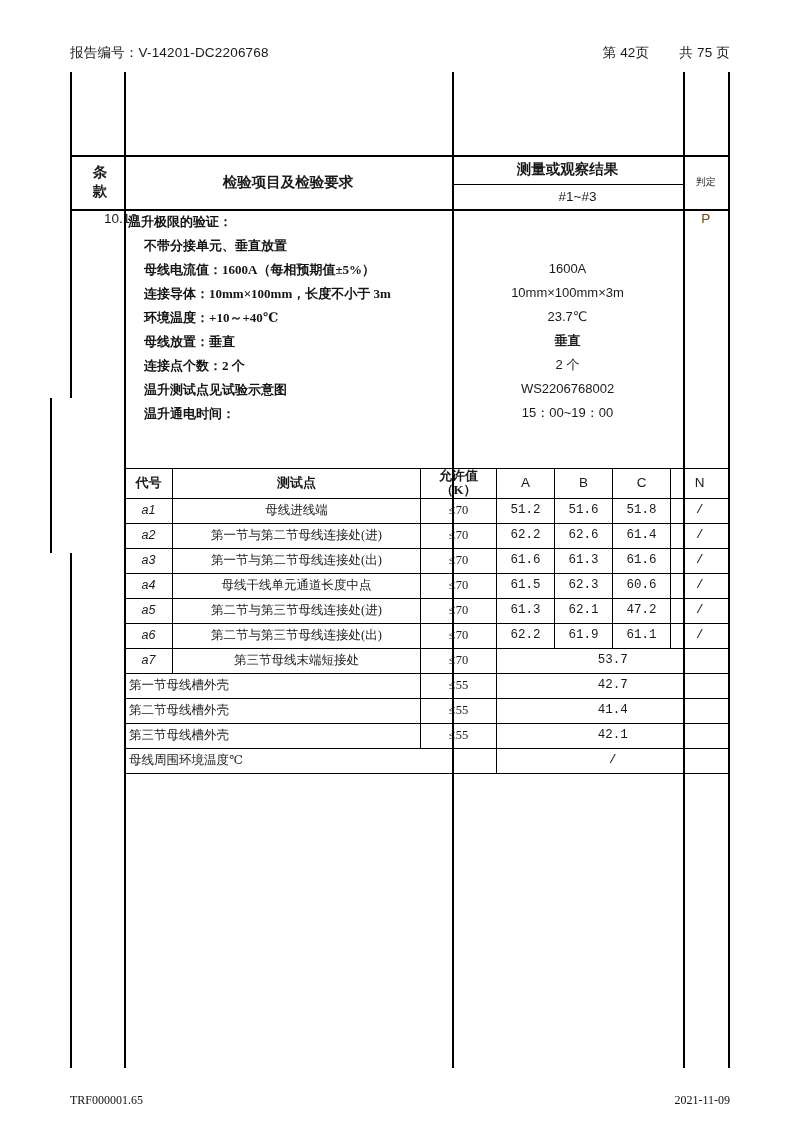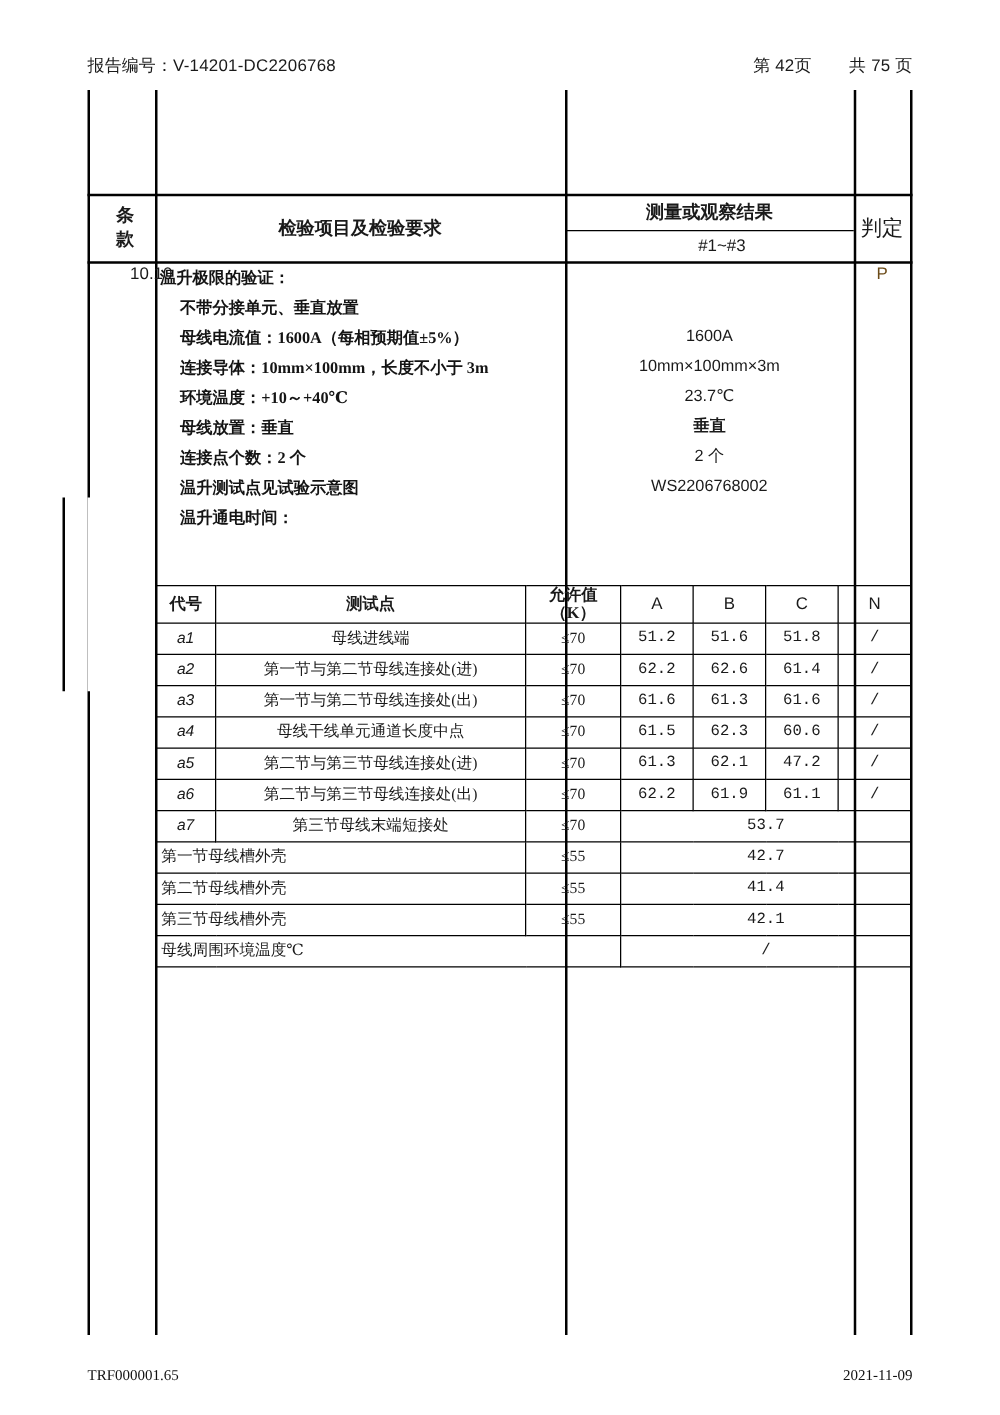--- a/index.html
+++ b/index.html
@@ -96,21 +96,21 @@
     position: absolute;
     display: flex; align-items: center; justify-content: center;
     text-align: center;
     height: 100%;
   }
   .hdr .c-clause  { left: 0;     width: 54px;  }
   .hdr .c-item    { left: 54px;  width: 328px; }
   .hdr .c-result  { left: 382px; width: 231px; height: 29px; }
   .hdr .c-sample  { left: 382px; width: 231px; top: 29px; height: 25px;
                     font-family: "Liberation Sans", sans-serif; font-weight: 400; font-size: 13.5px; padding-left: 20px; }
-  .hdr .c-verdict { left: 613px; width: 45.4px; font-size: 17px; font-weight: 400;
+  .hdr .c-verdict { left: 613px; width: 45.4px; font-size: 10px; font-weight: 400;
                     font-family: "Liberation Sans", sans-serif; }
   .hdr .c-clause span { letter-spacing: 6px; padding-left: 12px; }
 
   
   .body-area { position: absolute; left: 0; top: 137px; width: 660px; }
 
   .clause-no {
     position: absolute; left: 0; top: 2px; width: 54px;
     text-align: center; font-size: 13.5px; margin-left: 24px;
   }
@@ -244,20 +244,21 @@
       </div>
     <div class="val-block" id="val-block">
         <div class="val-line"></div>
         <div class="val-line"></div>
         <div class="val-line">1600A</div>
         <div class="val-line">10mm×100mm×3m</div>
         <div class="val-line">23.7℃</div>
         <div class="val-line cn">垂直</div>
         <div class="val-line">2 个</div>
         <div class="val-line">WS2206768002</div>
+        <div class="val-line">15：00~19：00</div>
       </div>
 
     <div class="inner-wrap">
       <table class="inner">
         <colgroup>
           <col class="c-code">
             <col class="c-point">
             <col class="c-limit">
           <col class="c-a">
             <col class="c-b">

